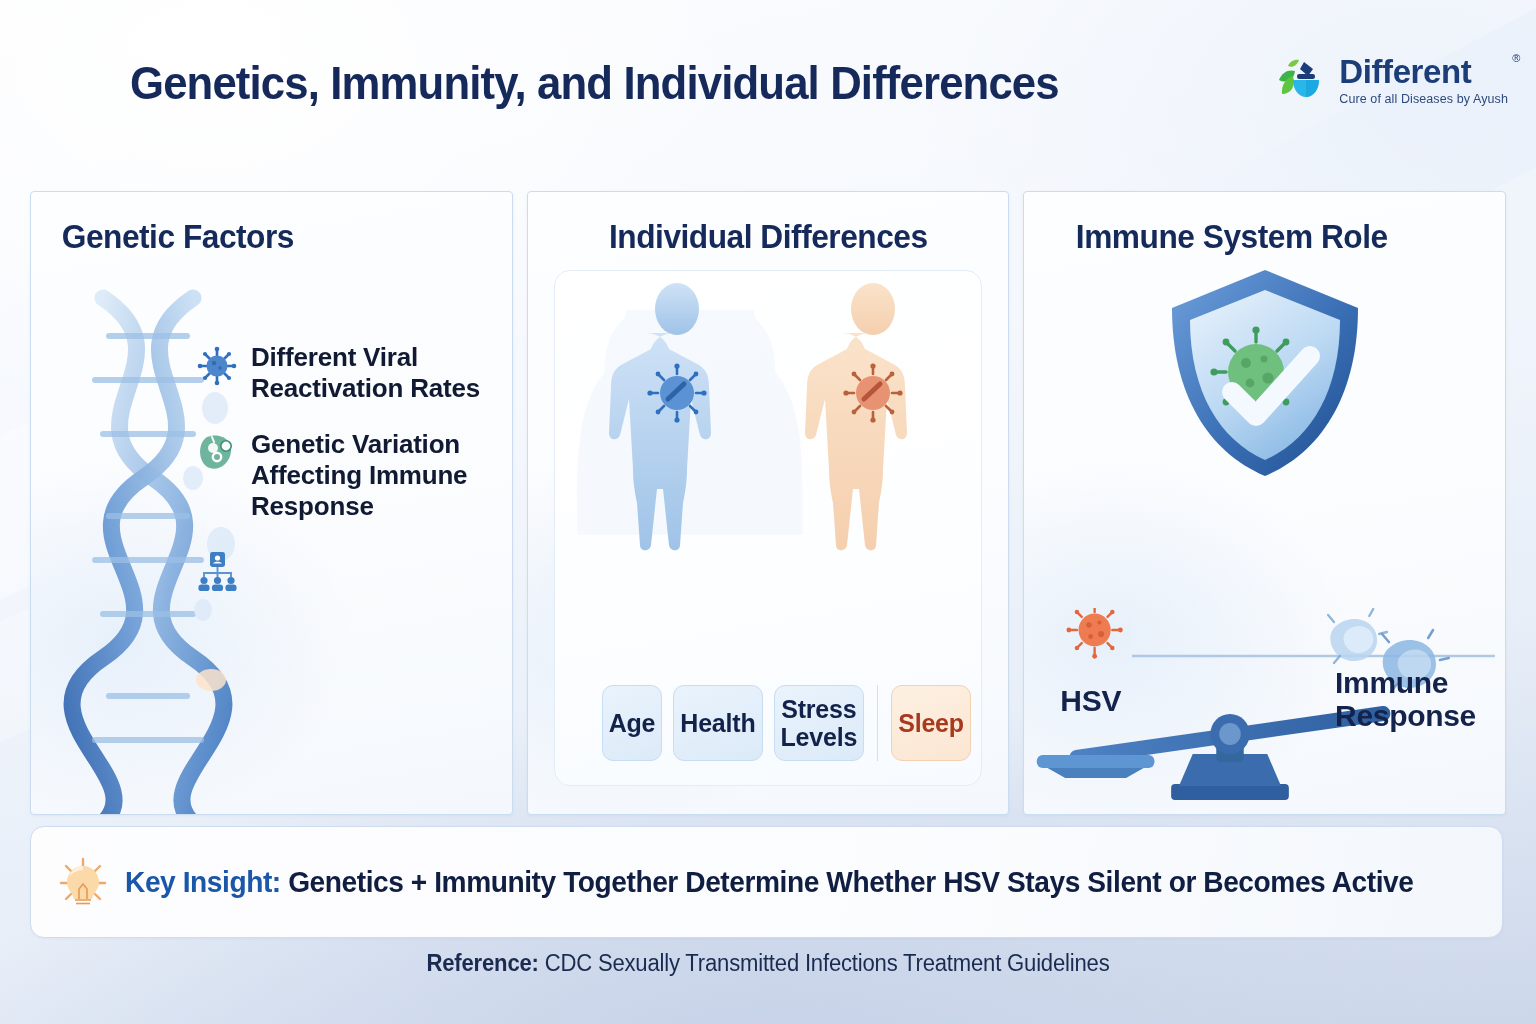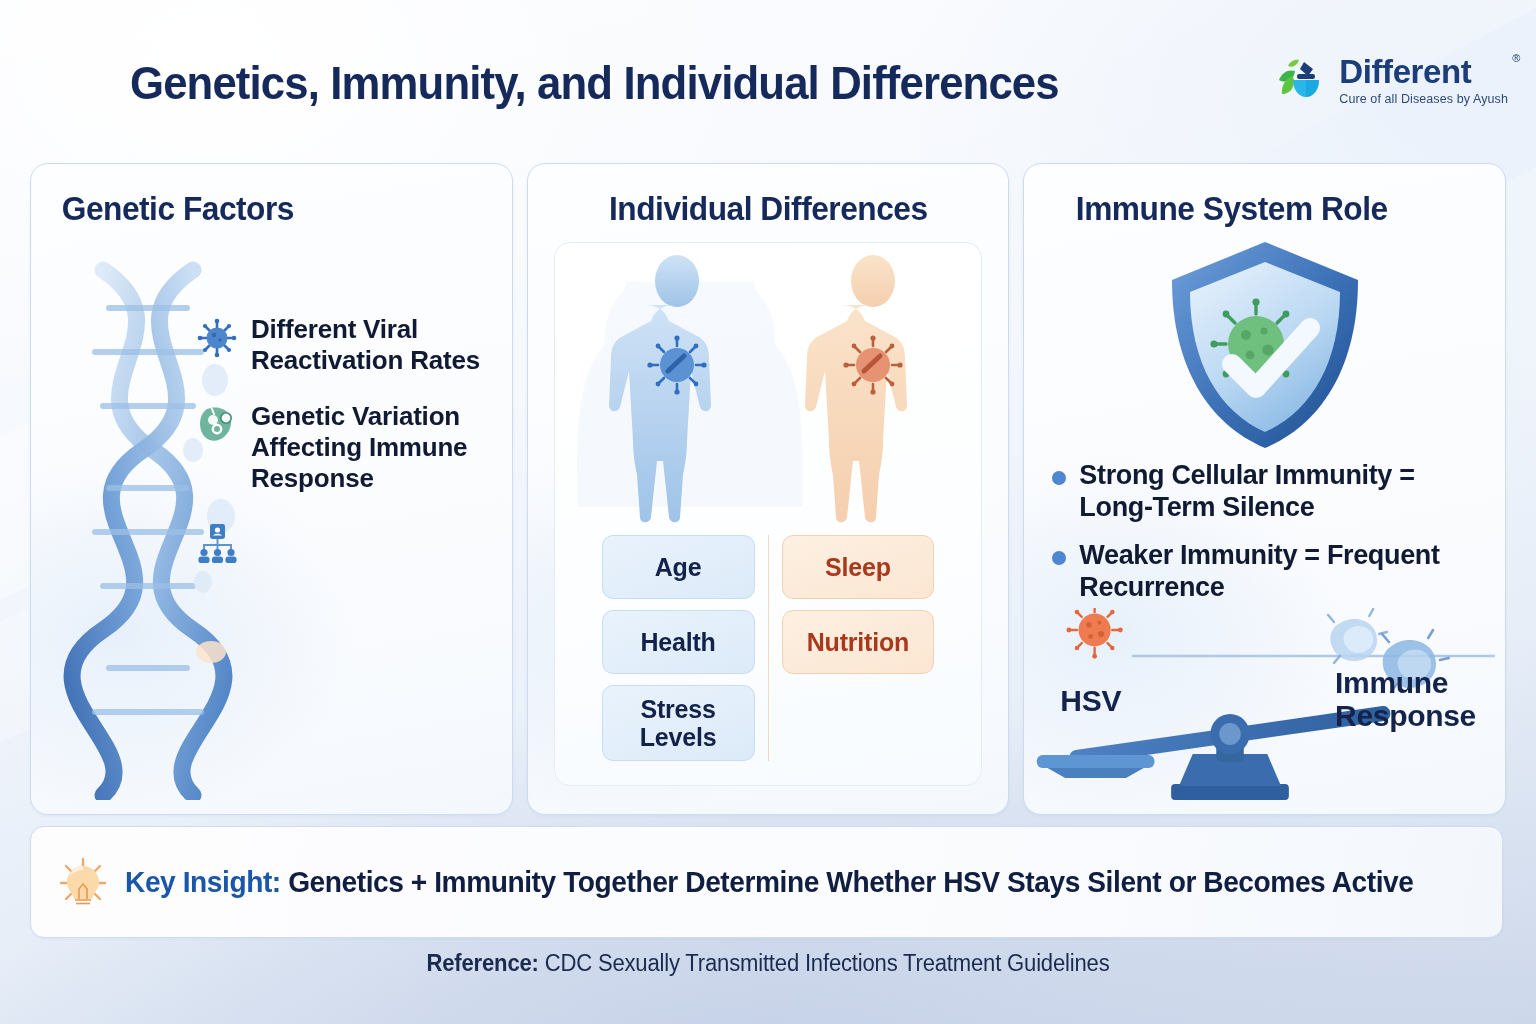--- a/index.html
+++ b/index.html
@@ -93,26 +93,27 @@
     position: absolute;
     left: 30px; top: 163px;
     width: 1476px; height: 652px;
     display: flex;
     gap: 14px;
   }
   .panel {
     position: relative;
     flex: 1 1 0;
     border: 1.5px solid #ccdcf0;
-    border-radius: 18px;
+    border-radius: 4px;
     background:
       radial-gradient(ellipse 340px 260px at 18% 72%, rgba(216,231,248,0.55) 0%, rgba(216,231,248,0) 70%),
       linear-gradient(170deg, #fdfeff 0%, #fbfcfe 55%, #f4f8fd 100%);
     box-shadow: 0 1px 3px rgba(120,145,185,0.10);
     overflow: hidden;
+    margin-top: 28px;
   }
   .panel-title {
     position: absolute;
     left: 0; right: 0; top: 26px;
     text-align: center;
     font-size: 33px;
     font-weight: 700;
     color: #152a5b;
     letter-spacing: -0.5px;
     transform: scaleX(0.96);
@@ -159,21 +160,21 @@
     position: absolute;
     left: 0; right: 0; top: 10px;
     height: 270px;
   }
   .tag-grid {
     position: absolute;
     left: 34px; right: 34px; bottom: 24px;
     display: flex;
     gap: 0;
   }
-  .tag-col { flex: 1 1 0; display: flex; flex-direction: column; gap: 11px; padding: 0 13px; }
+  .tag-col { flex: 1 1 0; display: flex; flex-direction: row; gap: 11px; padding: 0 13px; }
   .tag-col.left { border-right: 1.5px solid #f2d9c4; }
   .tag {
     border-radius: 11px;
     min-height: 44px;
     display: flex;
     align-items: center;
     justify-content: center;
     text-align: center;
     font-size: 25px;
     font-weight: 600;
@@ -560,30 +561,20 @@
               <circle cx="-10" cy="-9" r="5"></circle>
                 <circle cx="8" cy="-13" r="3.6"></circle>
               <circle cx="12" cy="6" r="5.6"></circle>
                 <circle cx="-6" cy="11" r="4.4"></circle>
             </g>
           </g>
           <path d="M72 128 L96 152 L150 92" fill="none" stroke="#f4f9ff" stroke-width="20" stroke-linecap="round" stroke-linejoin="round"></path>
         </svg>
       </div>
 
-      <div class="immune-bullets">
-        <div class="ib-item">
-          <span class="ib-dot"></span>
-          <div class="ib-text">Strong Cellular Immunity = Long-Term Silence</div>
-        </div>
-        <div class="ib-item">
-          <span class="ib-dot"></span>
-          <div class="ib-text">Weaker Immunity = Frequent Recurrence</div>
-        </div>
-      </div>
 
       <div class="scale-wrap">
         <svg width="100%" height="200" viewBox="0 0 490 200" preserveAspectRatio="none">
           <defs>
             <linearGradient id="beamG" x1="0" y1="0" x2="1" y2="0">
               <stop offset="0%" stop-color="#4e82c4"></stop>
                 <stop offset="100%" stop-color="#2e5f9f"></stop>
             </linearGradient>
           </defs>
 

